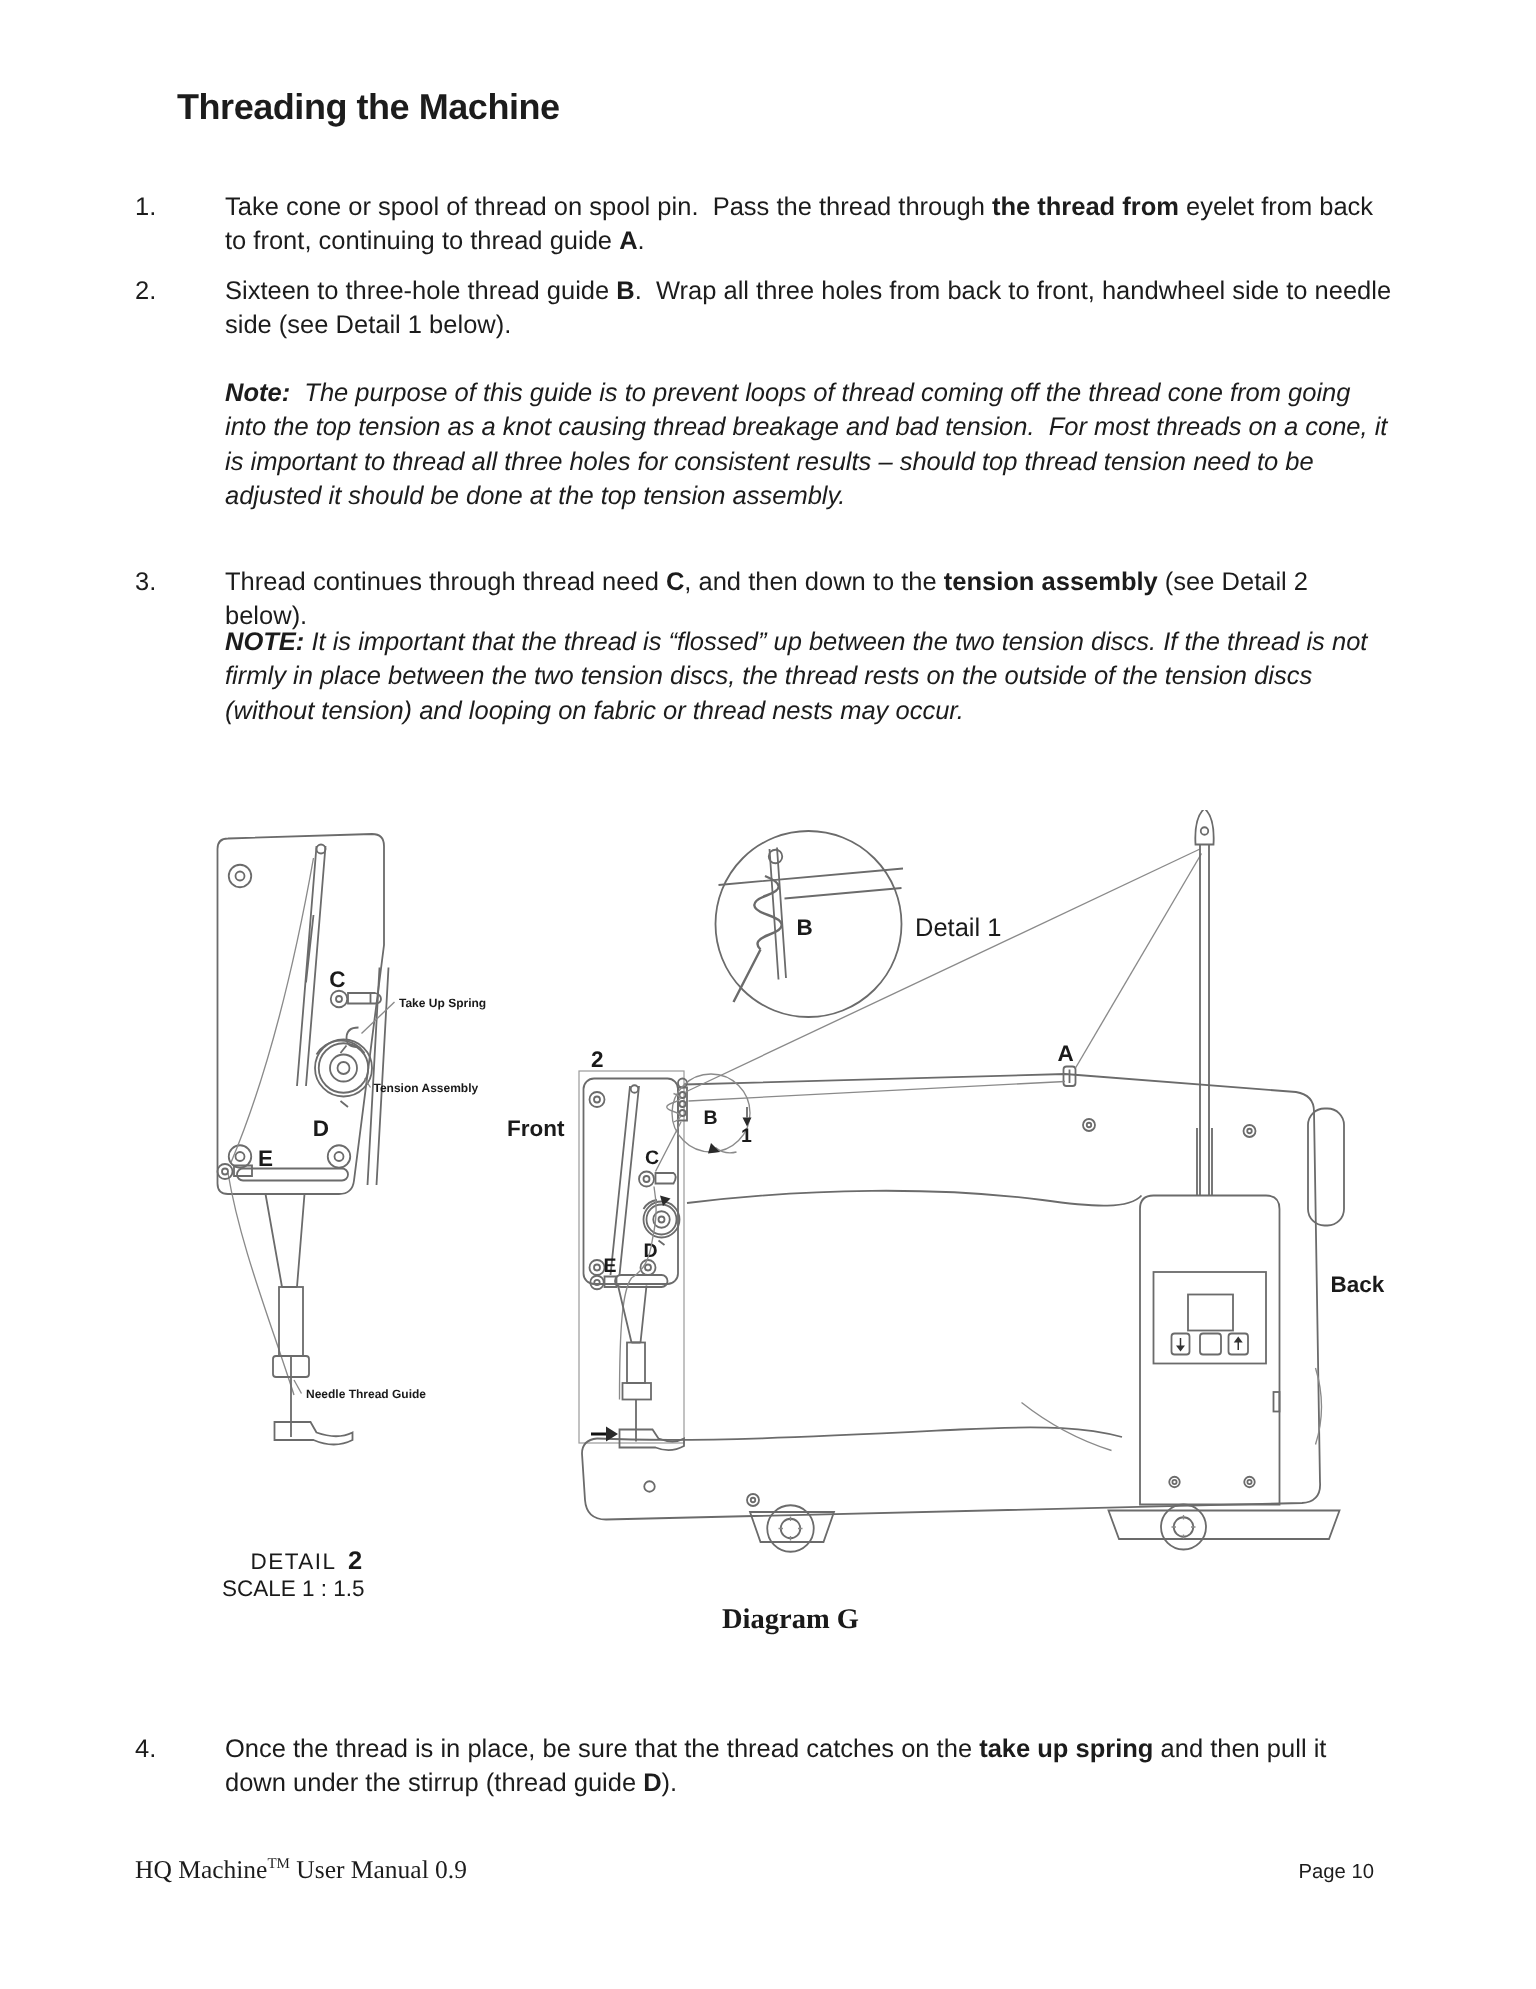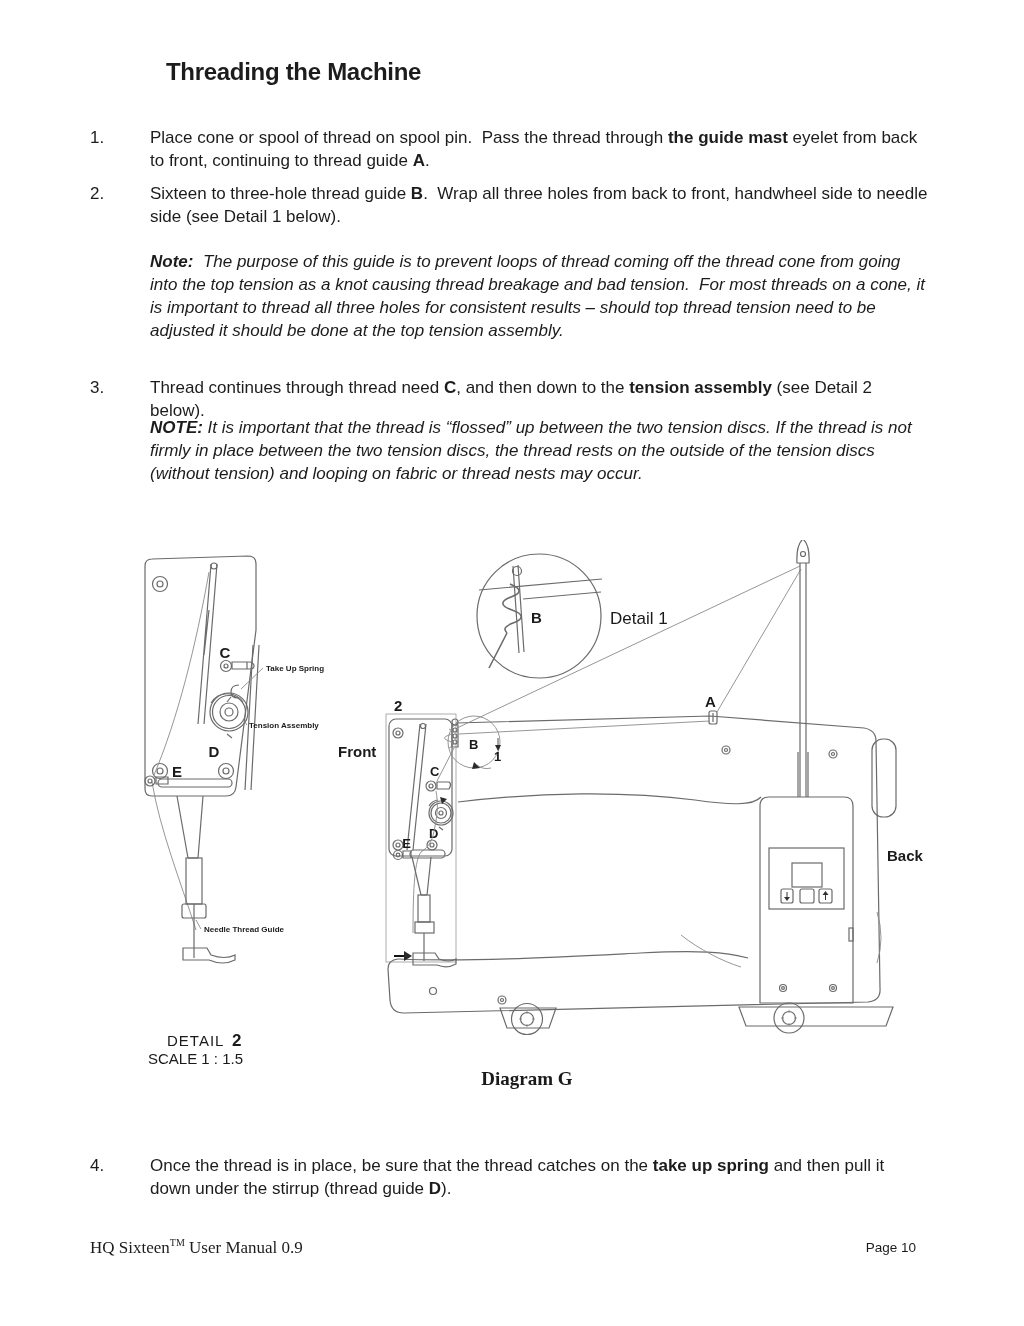--- a/index.html
+++ b/index.html
@@ -1,17 +1,17 @@
 <!DOCTYPE html>
 <html><head>
 <meta charset="utf-8">
 <style>
   html,body{margin:0;padding:0;background:#ffffff;}
   body{width:1024px;height:1326px;position:relative;font-family:"Liberation Sans",sans-serif;color:#1c1c1c;overflow:hidden;}
-  .title{position:absolute;left:118px;top:58px;font-size:24px;font-weight:bold;letter-spacing:-0.3px;margin-left:48px;}
+  .title{position:absolute;left:118px;top:58px;font-size:24px;font-weight:bold;letter-spacing:-0.3px;}
   .step{position:absolute;left:90px;width:845px;display:flex;font-size:17px;line-height:23px;}
   .step .num{width:60px;flex:none;}
   .step .body{width:778px;white-space:pre-wrap;}
   .note{position:absolute;left:150px;width:782px;font-size:17px;line-height:23px;white-space:pre-wrap;font-style:italic;}
   .b{font-weight:bold;}
   .footer-left{position:absolute;left:90px;top:1237px;font-family:"Liberation Serif",serif;font-size:17px;}
   .footer-left sup{font-size:10px;}
   .footer-right{position:absolute;right:108px;top:1240px;font-size:13.5px;}
   svg{position:absolute;left:120px;top:540px;}
   svg text{font-family:"Liberation Sans",sans-serif;fill:#1a1a1a;}
@@ -26,21 +26,21 @@
   .ln-lt{fill:none;stroke:#9a9a9a;stroke-width:0.8;}
   .filldark{fill:#2a2a2a;stroke:none;}
 </style>
 </head>
 <body>
 
 <div class="title">Threading the Machine</div>
 
 <div class="step" style="top:126px">
     <span class="num">1.</span>
-    <span class="body"><span>Place cone or spool of thread on spool pin.  Pass the thread through </span><span class="b">the guide mast</span><span> eyelet from back to front, continuing to thread guide </span><span class="b">A</span><span>.</span></span>
+    <span class="body"><span>Take cone or spool of thread on spool pin.  Pass the thread through </span><span class="b">the thread from</span><span> eyelet from back to front, continuing to thread guide </span><span class="b">A</span><span>.</span></span>
   </div>
 
 <div class="step" style="top:182px">
     <span class="num">2.</span>
     <span class="body"><span>Sixteen to three-hole thread guide </span><span class="b">B</span><span>.  Wrap all three holes from back to front, handwheel side to needle side (see Detail 1 below).</span></span>
   </div>
 
 <div class="note" style="top:250px"><span class="b">Note:</span><span>  The purpose of this guide is to prevent loops of thread coming off the thread cone from going into the top tension as a knot causing thread breakage and bad tension.  For most threads on a cone, it is important to thread all three holes for consistent results – should top thread tension need to be adjusted it should be done at the top tension assembly.</span></div>
 
 <div class="step" style="top:376px">
@@ -268,14 +268,14 @@
   </g>
 
   <text class="caption" x="527" y="1085" text-anchor="middle">Diagram G</text>
 </svg>
 
 <div class="step" style="top:1154px">
     <span class="num">4.</span>
     <span class="body"><span>Once the thread is in place, be sure that the thread catches on the </span><span class="b">take up spring</span><span> and then pull it down under the stirrup (thread guide </span><span class="b">D</span><span>).</span></span>
   </div>
 
-<div class="footer-left"><span>HQ Sixteen</span><sup>TM</sup><span> User Manual 0.9</span></div>
+<div class="footer-left"><span>HQ Machine</span><sup>TM</sup><span> User Manual 0.9</span></div>
 <div class="footer-right">Page 10</div>
 
 </body></html>

